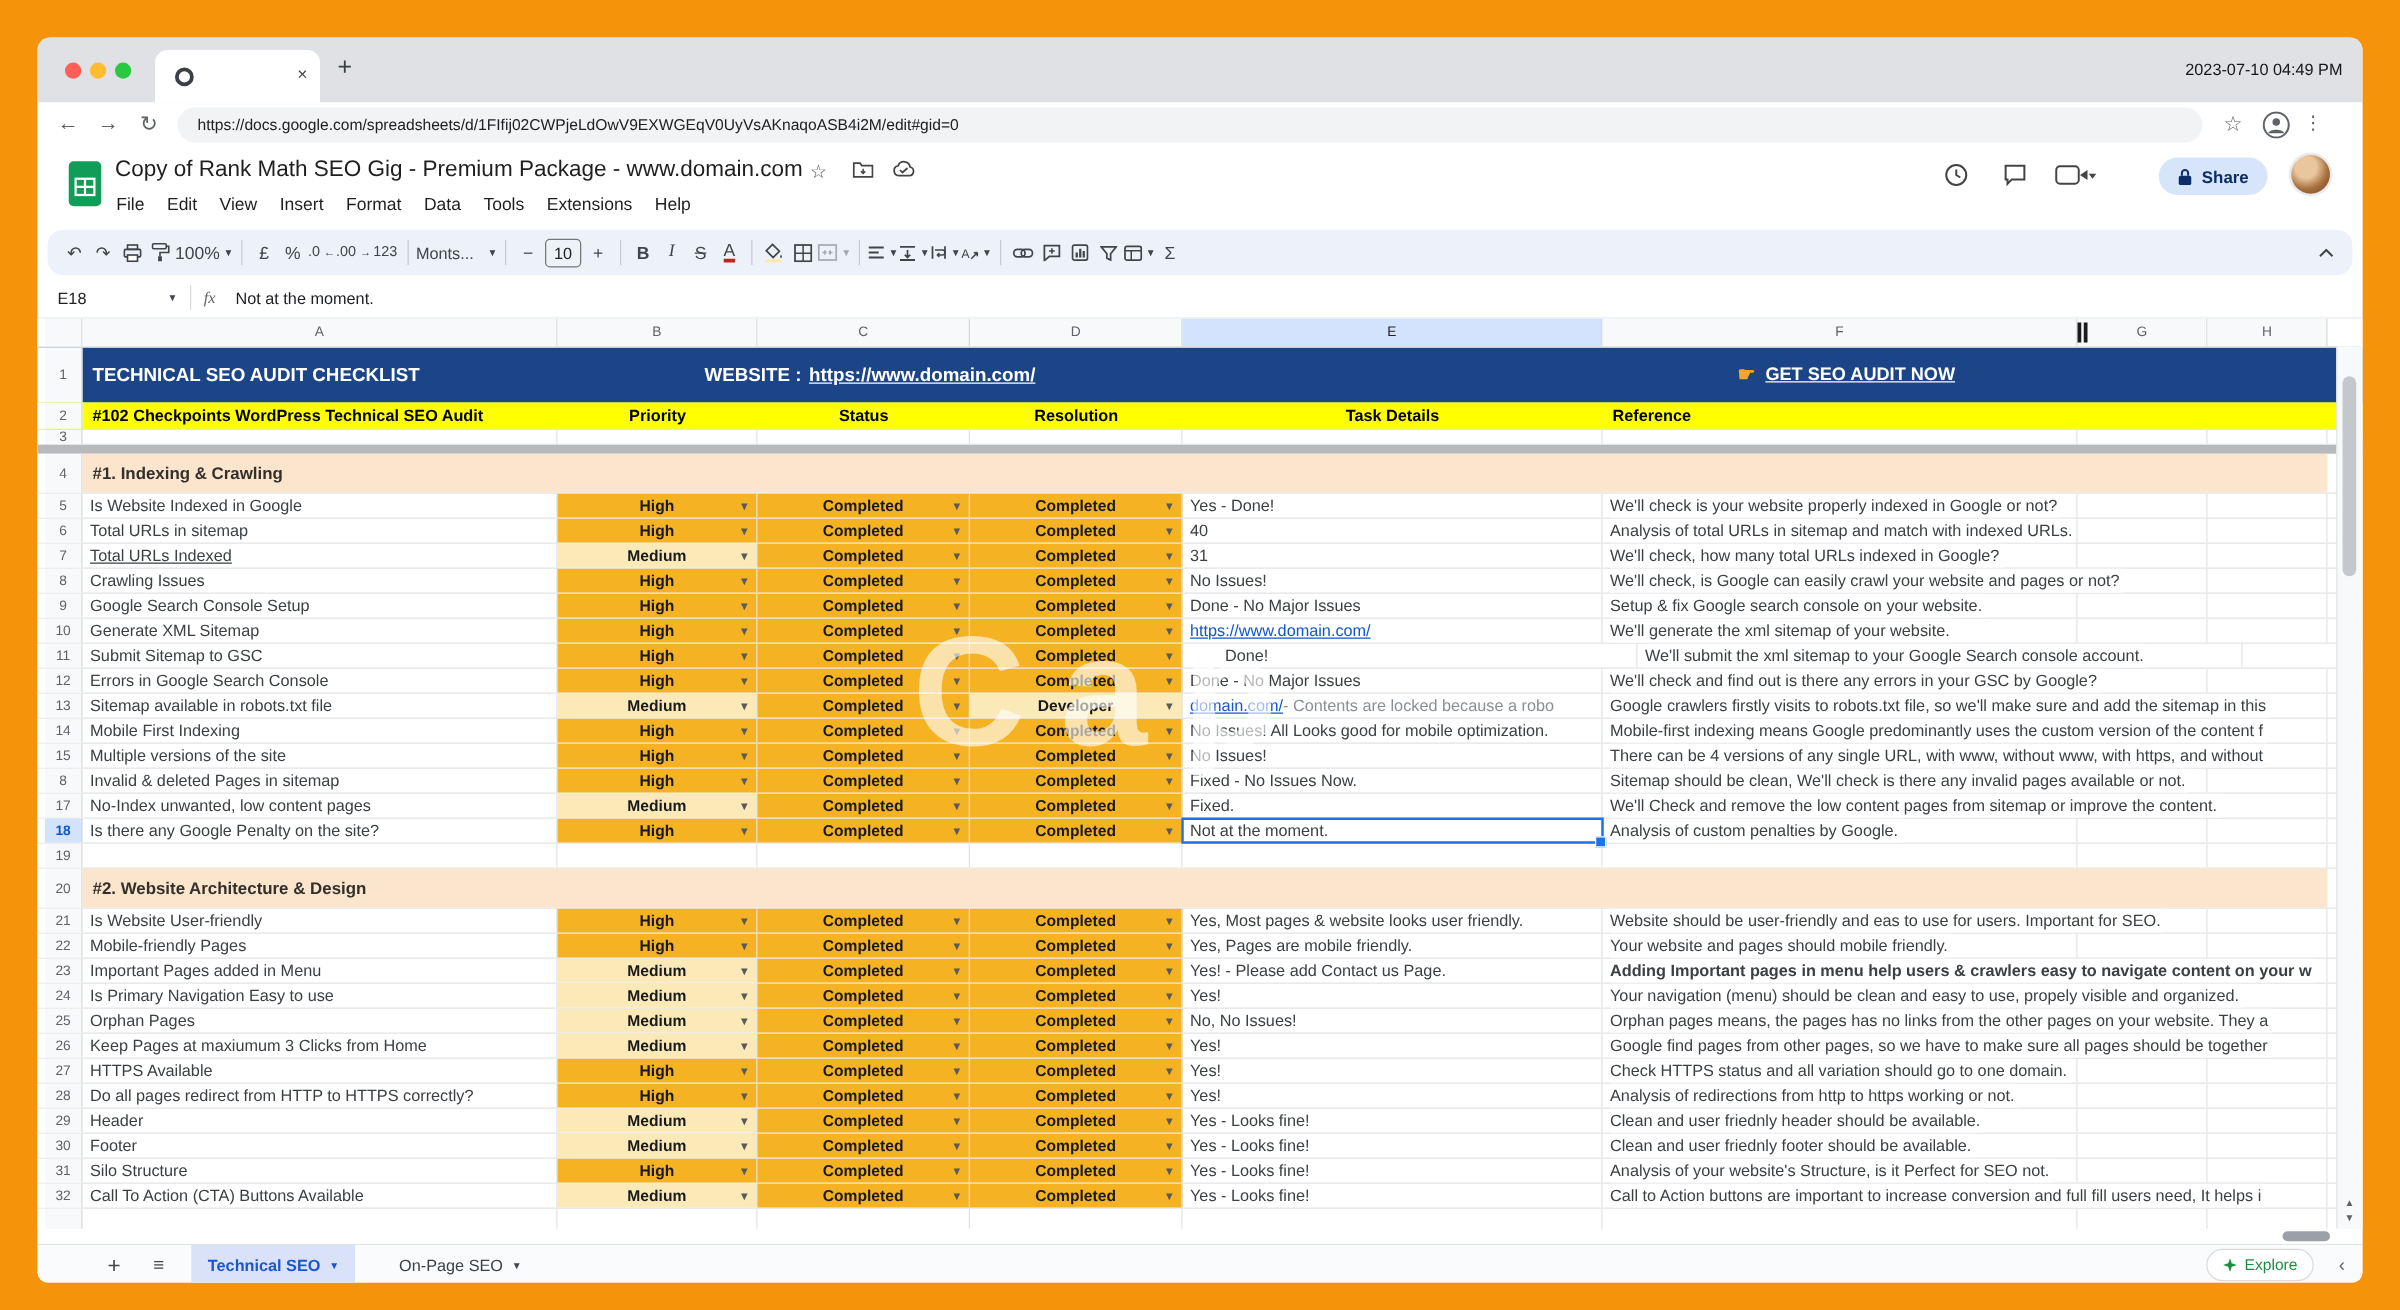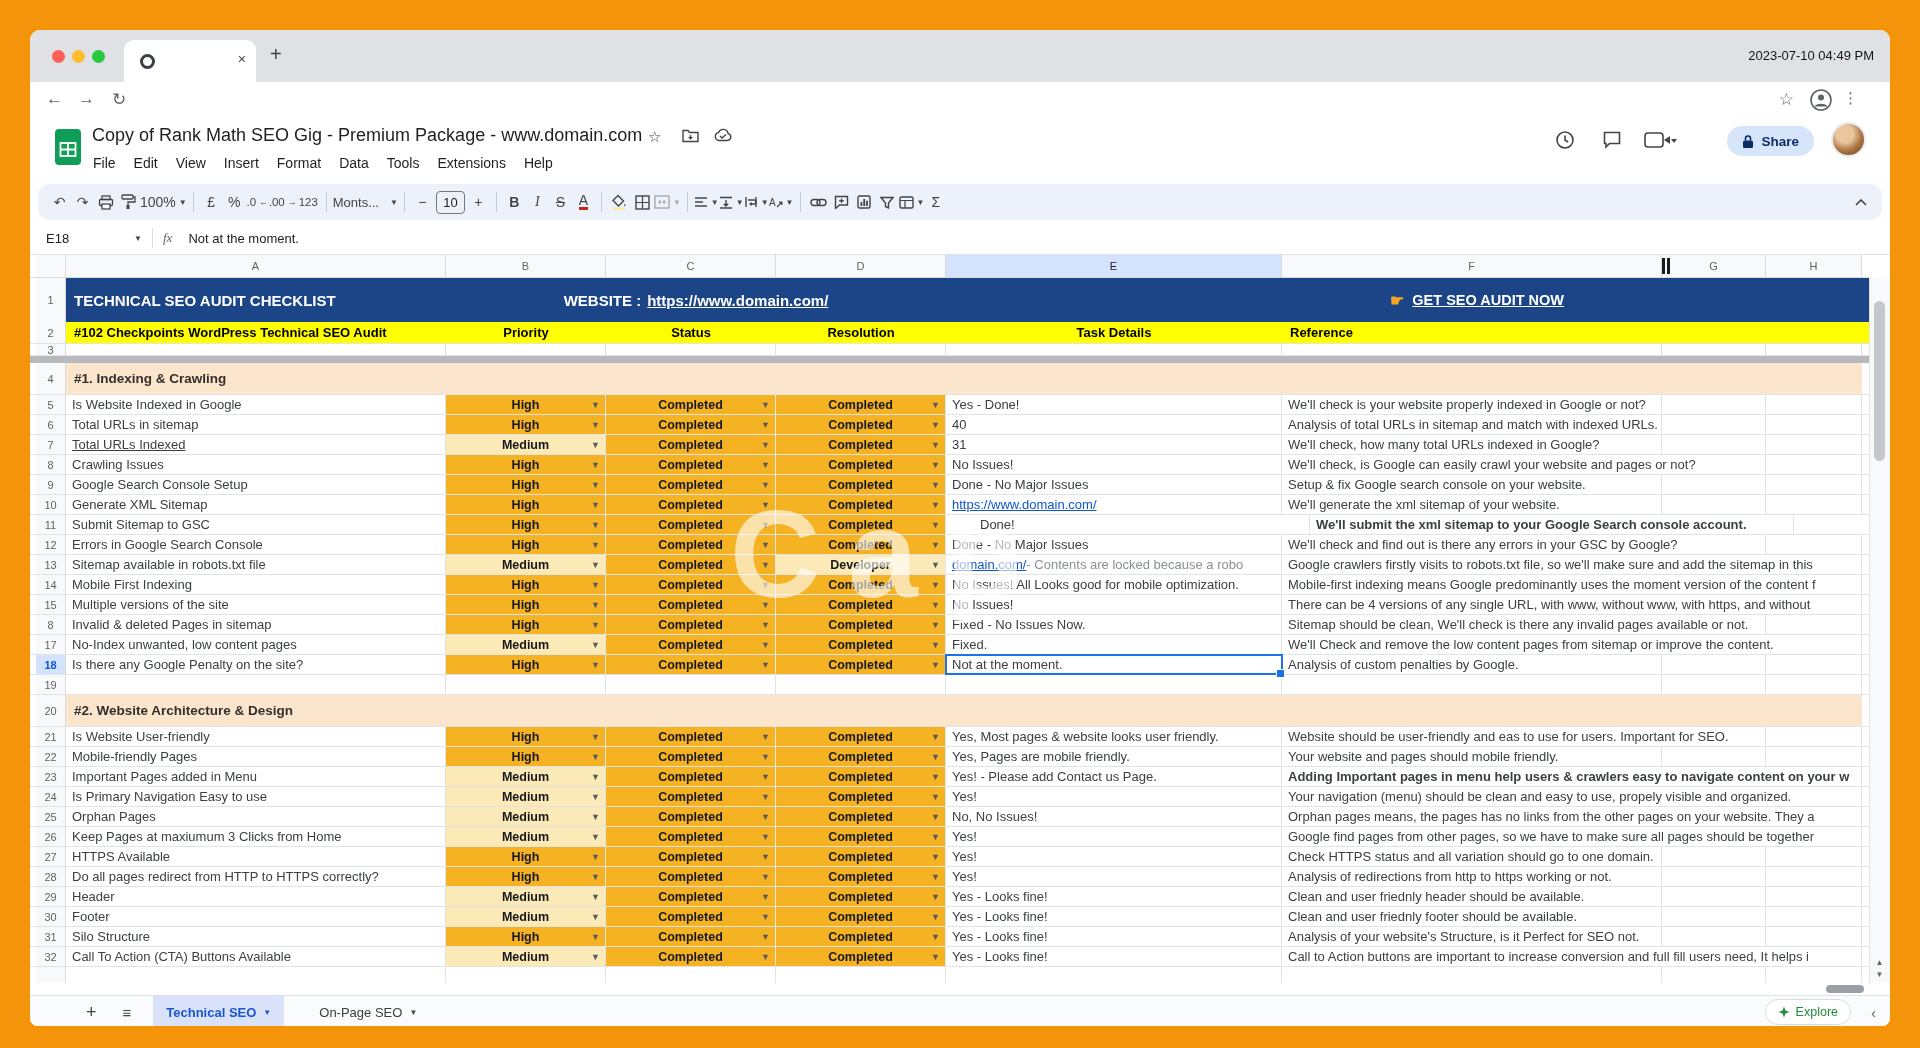--- a/index.html
+++ b/index.html
@@ -121,20 +121,21 @@
       <div class="tabclose">×</div>
     </div>
     <div class="newtab">+</div>
     <div class="timestamp">2023-07-10 04:49 PM</div>
   </div>
 
   <div class="navbar">
     <span class="navic" style="left:16px">←</span>
     <span class="navic" style="left:48px">→</span>
     <span class="navic" style="left:82px">↻</span>
+    <div class="urlpill">https://docs.google.com/spreadsheets/d/1FIfij02CWPjeLdOwV9EXWGEqV0UyVsAKnaqoASB4i2M/edit#gid=0</div>
     <span class="navic" style="right:96px">☆</span>
     <span class="navright" style="right:58px">
       <svg width="22" height="22" viewBox="0 0 22 22">
           <circle cx="11" cy="11" r="10" fill="none" stroke="#5f6368" stroke-width="1.6"></circle>
           <circle cx="11" cy="8.5" r="3" fill="#5f6368"></circle>
           <path d="M4.5 17.5 C6 13.8 16 13.8 17.5 17.5" fill="#5f6368"></path>
         </svg>
     </span>
     <span class="navic" style="right:32px;font-size:15px">⋮</span>
   </div>
@@ -578,21 +579,21 @@
             <span>Completed</span>
             <span class="ddc">▼</span>
           </div>
           <div class="cell dd hi" style="width: 170px;">
             <span>Completed</span>
             <span class="ddc">▼</span>
           </div>
           <div class="cell" style="width: 336px; margin-left: 28px;">
             <span>Done!</span>
           </div>
-          <div class="cell" style="width: 380px; overflow: visible; font-weight: bold;">
+          <div class="cell" style="width: 380px; overflow: visible;">
             <span class="ovf">We'll submit the xml sitemap to your Google Search console account.</span>
           </div>
           <div class="cell" style="width: 104px;"></div>
           <div class="cell" style="width: 96px;"></div>
         </div>
         <div class="grow" style="height: 20px;">
           <span class="gut"></span>
           <div class="rh">12</div>
           <div class="cell" style="width: 380px;">Errors in Google Search Console</div>
           <div class="cell dd hi" style="width: 160px;">
@@ -655,21 +656,21 @@
             <span class="ddc">▼</span>
           </div>
           <div class="cell dd hi" style="width: 170px;">
             <span>Completed</span>
             <span class="ddc">▼</span>
           </div>
           <div class="cell" style="width: 336px;">
             <span>No Issues! All Looks good for mobile optimization.</span>
           </div>
           <div class="cell" style="width: 380px; overflow: visible;">
-            <span class="ovf">Mobile-first indexing means Google predominantly uses the moment version of the content f</span>
+            <span class="ovf">Mobile-first indexing means Google predominantly uses the custom version of the content f</span>
           </div>
           <div class="cell" style="width: 104px;"></div>
           <div class="cell" style="width: 96px;"></div>
         </div>
         <div class="grow" style="height: 20px;">
           <span class="gut"></span>
           <div class="rh">15</div>
           <div class="cell" style="width: 380px;">Multiple versions of the site</div>
           <div class="cell dd hi" style="width: 160px;">
             <span>High</span>

